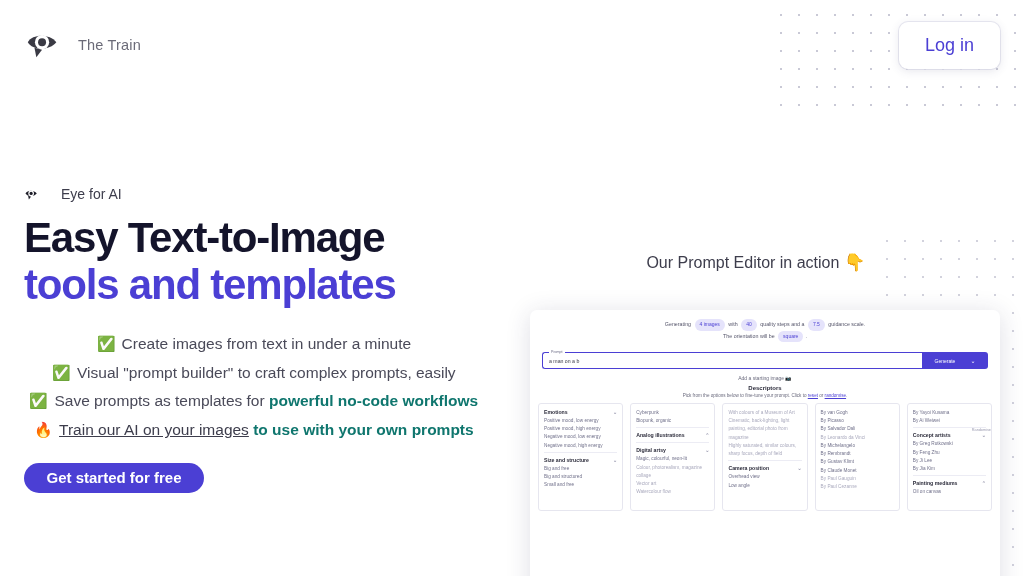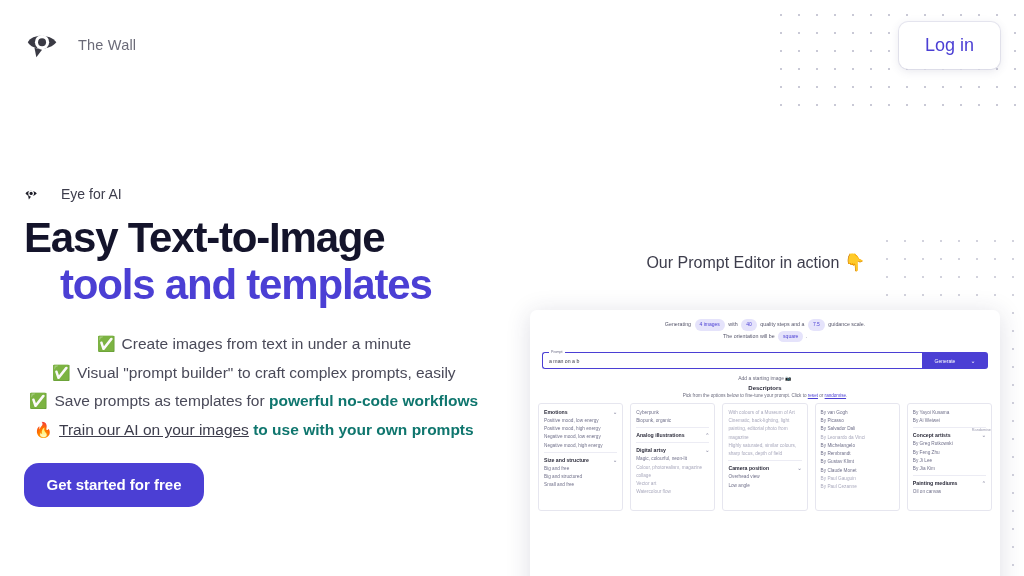--- a/index.html
+++ b/index.html
@@ -100,21 +100,21 @@
     font-size: 14px;
     color: #3d3d4c;
   }
   h1.headline {
     font-size: 42px;
     line-height: 1.12;
     letter-spacing: -1.2px;
     font-weight: 700;
     color: #14142b;
   }
-  .headline-accent { color: #4b3fd4; display: block; margin-left: 36px; }
+  .headline-accent { color: #4b3fd4; display: block; }
 
   .features {
     margin-top: 22px;
     list-style: none;
     text-align: center;
   }
   .feature {
     font-size: 15.5px;
     line-height: 1.85;
     color: #4a4a59;
@@ -128,21 +128,21 @@
   .feature b { color: #0f766e; font-weight: 700; }
   .feature a {
     color: #3d3d4c;
     text-decoration: underline;
   }
 
   .cta-btn {
     margin-top: 18px;
     display: block;
     width: 180px;
-    height: 44px;
+    height: 30px;
     background: #4b3fd4;
     border: none;
     border-radius: 15px;
     color: #fff;
     font-family: "Liberation Sans", sans-serif;
     font-size: 15px;
     font-weight: 600;
     cursor: pointer;
   }
 
@@ -309,21 +309,21 @@
 <div class="header">
   <div class="brand">
     <span>
       <svg class="logo-mark" viewBox="0 0 40 40" aria-hidden="true">
         <path d="M4 17 C9 8, 27 8, 34 17 C27 26, 9 26, 4 17 Z" fill="#3a3a44"></path>
         <path d="M11 23 L13 33 L19 25 Z" fill="#3a3a44"></path>
         <circle cx="19" cy="17" r="7.5" fill="#ffffff"></circle>
         <circle cx="19" cy="17" r="4.2" fill="#3a3a44"></circle>
       </svg>
     </span>
-    <span class="brand-name">The Wall</span>
+    <span class="brand-name">The Train</span>
   </div>
   <div class="header-spacer"></div>
   <button class="login-btn">Log in</button>
 </div>
 
 <div class="hero">
 
   <div class="eyebrow">
     <span>
       <svg class="eyebrow-icon" viewBox="0 0 40 40" aria-hidden="true">

